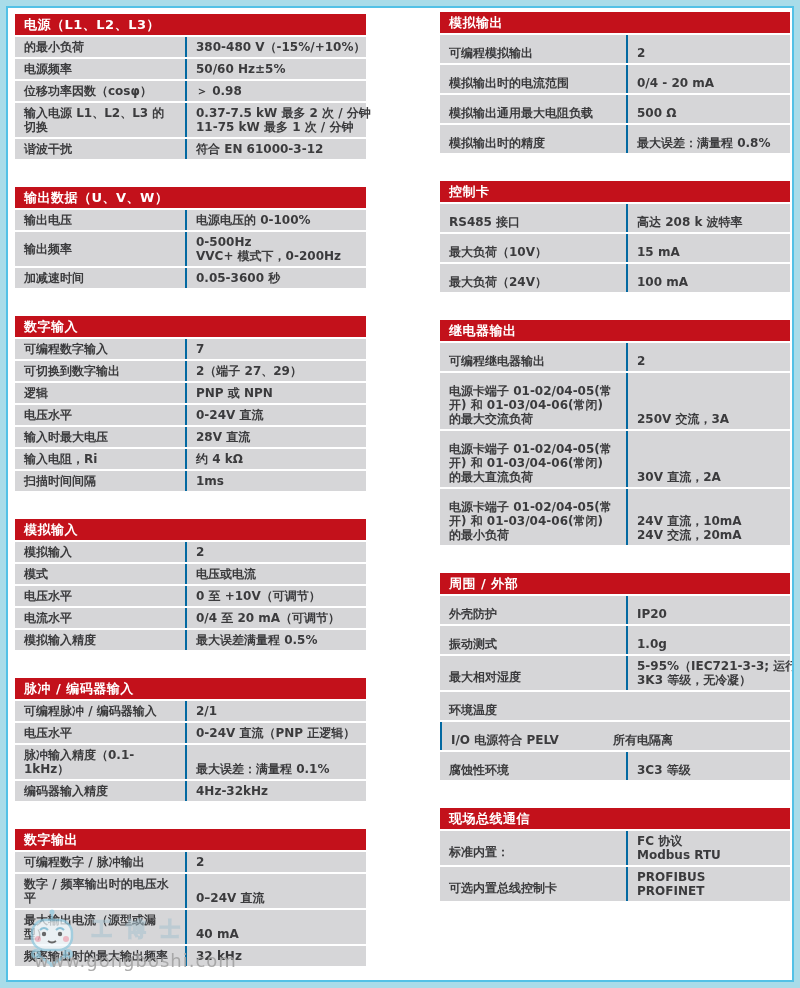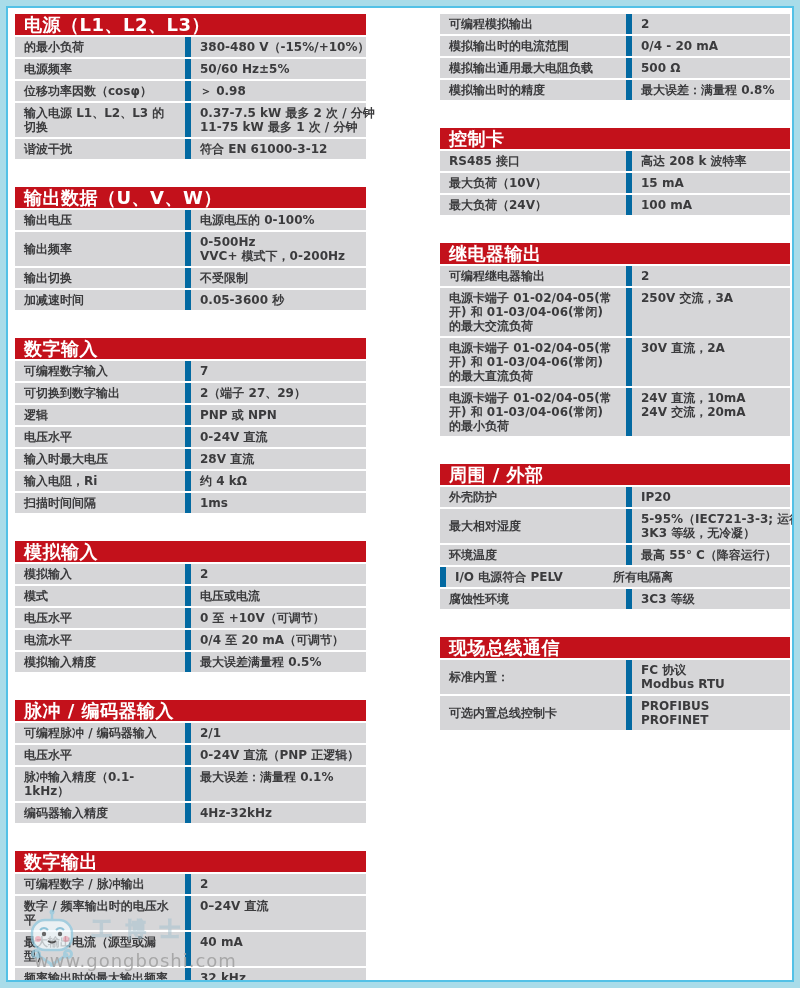--- a/index.html
+++ b/index.html
@@ -12,32 +12,32 @@
   .frame{position:absolute;inset:0;border:6px solid var(--frame-outer);box-sizing:border-box;pointer-events:none;z-index:5;}
   .frame-line{position:absolute;inset:6px;border:2px solid var(--frame-line);box-sizing:border-box;pointer-events:none;z-index:5;}
 
   .col{position:absolute;top:14px;}
   .col-left{left:15px;width:351px;}
   .col-right{left:440px;width:350px;top:12px;}
 
   .spec-table{margin-bottom:28px;}
   .tbl-hdr{
     background:var(--red);color:#ffffff;
-    font-size:18px;font-weight:bold;line-height:15px;
+    font-size:13px;font-weight:bold;line-height:15px;
     padding:3px 9px;letter-spacing:.5px;
   }
   .row{display:flex;margin-top:2px;background:var(--row-gray);}
   .cell{
     box-sizing:border-box;padding:3px 9px;
     font-size:12px;font-weight:bold;line-height:14px;color:var(--text);
   }
   .cell.label{flex:none;display:flex;align-items:center;}
   .col-left .cell.label{width:170px;}
-  .col-right .cell.label{width:186px;}
-  .cell.value{flex:1;border-left:6px solid #0369a1;display:flex;flex-direction:column;justify-content:flex-start;}
+  .col-right .cell.label{width:186px;margin-top:8px;}
+  .cell.value{flex:1;border-left:2px solid #0369a1;display:flex;flex-direction:column;justify-content:flex-end;}
   .cell.value div{white-space:nowrap;}
 
   
   .watermark{position:absolute;left:28px;top:900px;width:360px;height:80px;z-index:4;pointer-events:none;}
   .wm-logo{position:absolute;left:0;top:8px;opacity:.8;}
   .wm-brand{
     position:absolute;left:64px;top:16px;
     font-size:20px;font-weight:bold;letter-spacing:14px;
     color:transparent;-webkit-text-stroke:1.2px #a8c3cf;
     opacity:.55;
@@ -94,26 +94,20 @@
         </div>
       </div>
       <div class="row">
         <div class="cell label">输出频率</div>
         <div class="cell value">
           <div>0-500Hz</div>
           <div>VVC+ 模式下，0-200Hz</div>
         </div>
       </div>
       <div class="row">
-        <div class="cell label">输出切换</div>
-        <div class="cell value">
-          <div>不受限制</div>
-        </div>
-      </div>
-      <div class="row">
         <div class="cell label">加减速时间</div>
         <div class="cell value">
           <div>0.05-3600 秒</div>
         </div>
       </div>
     </section>
     <section class="spec-table">
       <div class="tbl-hdr">数字输入</div>
       <div class="row">
         <div class="cell label">可编程数字输入</div>
@@ -241,20 +235,21 @@
       <div class="row">
         <div class="cell label">频率输出时的最大输出频率</div>
         <div class="cell value">
           <div>32 kHz</div>
         </div>
       </div>
     </section>
   </div>
 <div class="col col-right">
     <section class="spec-table">
+      <div class="tbl-hdr">模拟输出</div>
       <div class="row">
         <div class="cell label">可编程模拟输出</div>
         <div class="cell value">
           <div>2</div>
         </div>
       </div>
       <div class="row">
         <div class="cell label">模拟输出时的电流范围</div>
         <div class="cell value">
           <div>0/4 - 20 mA</div>
@@ -324,31 +319,34 @@
     </section>
     <section class="spec-table">
       <div class="tbl-hdr">周围 / 外部</div>
       <div class="row">
         <div class="cell label">外壳防护</div>
         <div class="cell value">
           <div>IP20</div>
         </div>
       </div>
       <div class="row">
+        <div class="cell label">振动测式</div>
+        <div class="cell value">
+          <div>1.0g</div>
+        </div>
+      </div>
+      <div class="row">
         <div class="cell label">最大相对湿度</div>
         <div class="cell value">
           <div>5-95%（IEC721-3-3; 运行中</div>
           <div>3K3 等级，无冷凝）</div>
         </div>
       </div>
       <div class="row">
         <div class="cell label">环境温度</div>
-        <div class="cell value">
-          <div>最高 55° C（降容运行）</div>
-        </div>
       </div>
       <div class="row">
         <div class="cell value">
           <div>I/O 电源符合 PELV</div>
         </div>
         <div class="cell label">所有电隔离</div>
       </div>
       <div class="row">
         <div class="cell label">腐蚀性环境</div>
         <div class="cell value">

